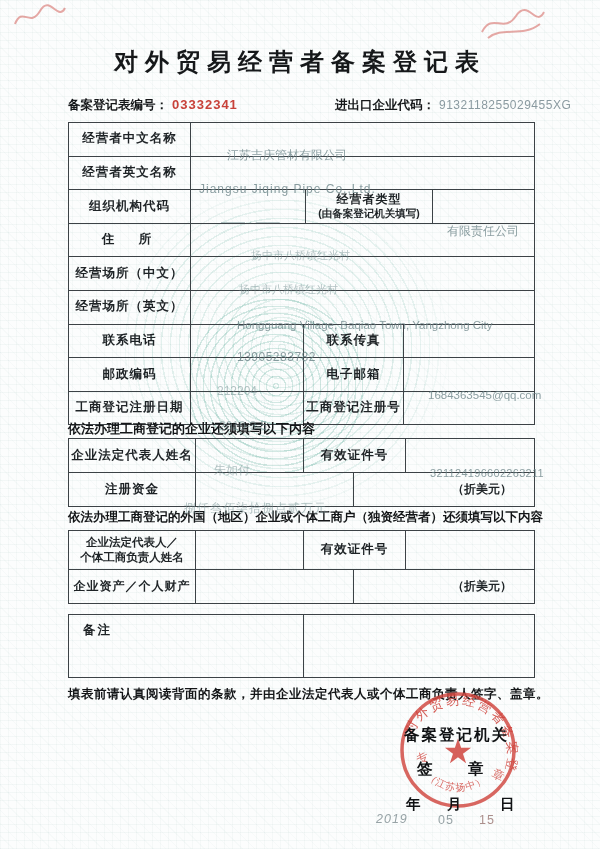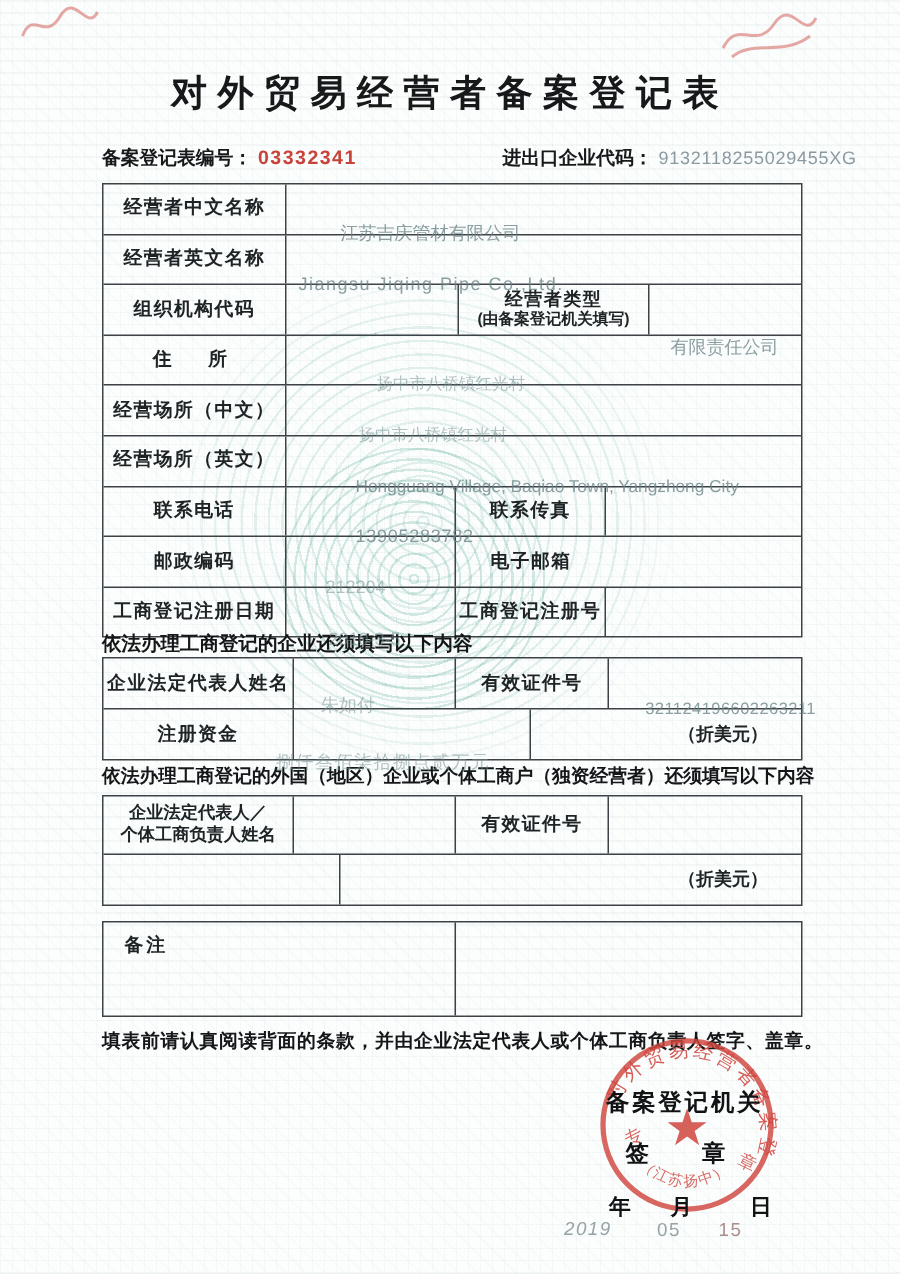--- a/index.html
+++ b/index.html
@@ -150,20 +150,23 @@
     <div class="row h1r">
       <div class="cell" style="width:122px;">
           <span class="lbl">邮政编码</span>
         </div>
       <div class="cell" style="width:113px;">
           <span class="val val-faint" style="bottom:-7px;left:26px;">212204</span>
         </div>
       <div class="cell" style="width:100px;">
           <span class="lbl">电子邮箱</span>
         </div>
+      <div class="cell" style="flex:1;">
+          <span class="val" style="bottom:-10px;left:24px;font-size:11.5px;">1684363545@qq.com</span>
+        </div>
     </div>
 
     <div class="row h1r">
       <div class="cell" style="width:122px;">
           <span class="lbl">工商登记注册日期</span>
         </div>
       <div class="cell" style="width:113px;">
           <span class="val val-faint" style="bottom:-9px;left:28px;">2010-3-5</span>
         </div>
       <div class="cell" style="width:100px;">
@@ -217,20 +220,23 @@
           <span class="val"></span>
         </div>
       <div class="cell" style="width:102px;">
           <span class="lbl">有效证件号</span>
         </div>
       <div class="cell" style="flex:1;">
           <span class="val"></span>
         </div>
     </div>
     <div class="row" style="height:33px;">
+      <div class="cell" style="width:127px;">
+          <span class="lbl" style="font-size:12px;">企业资产／个人财产</span>
+        </div>
       <div class="cell" style="width:158px;">
           <span class="val"></span>
         </div>
       <div class="cell" style="flex:1;align-items:flex-end;padding-right:22px;">
           <span class="note">（折美元）</span>
         </div>
     </div>
   </div>
 
   <div class="remark-box">

